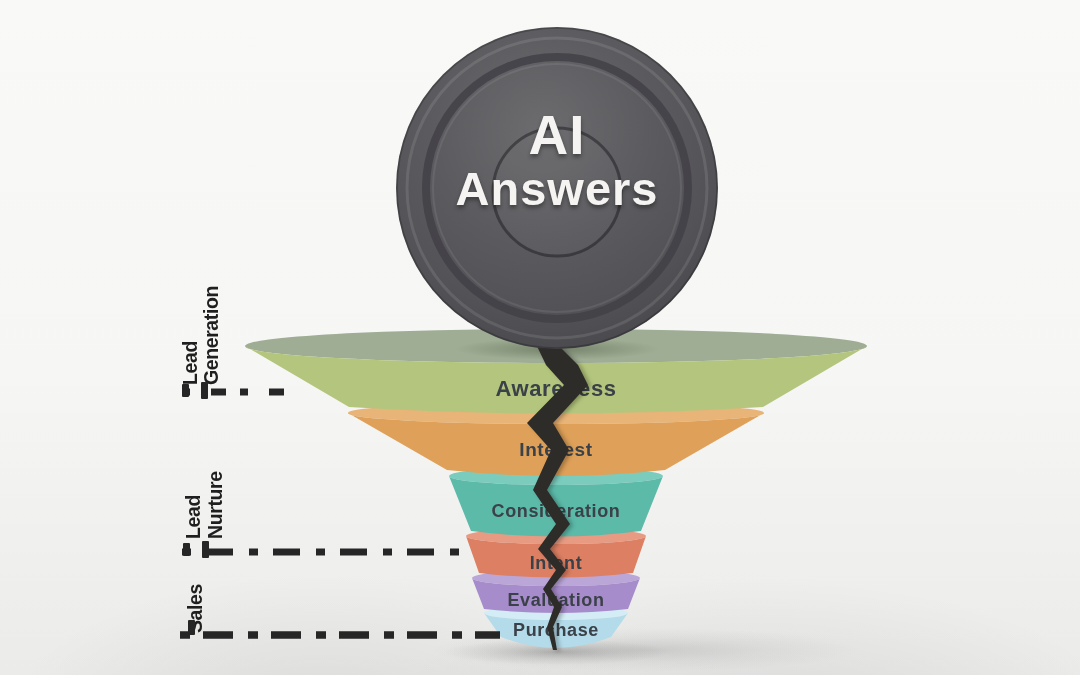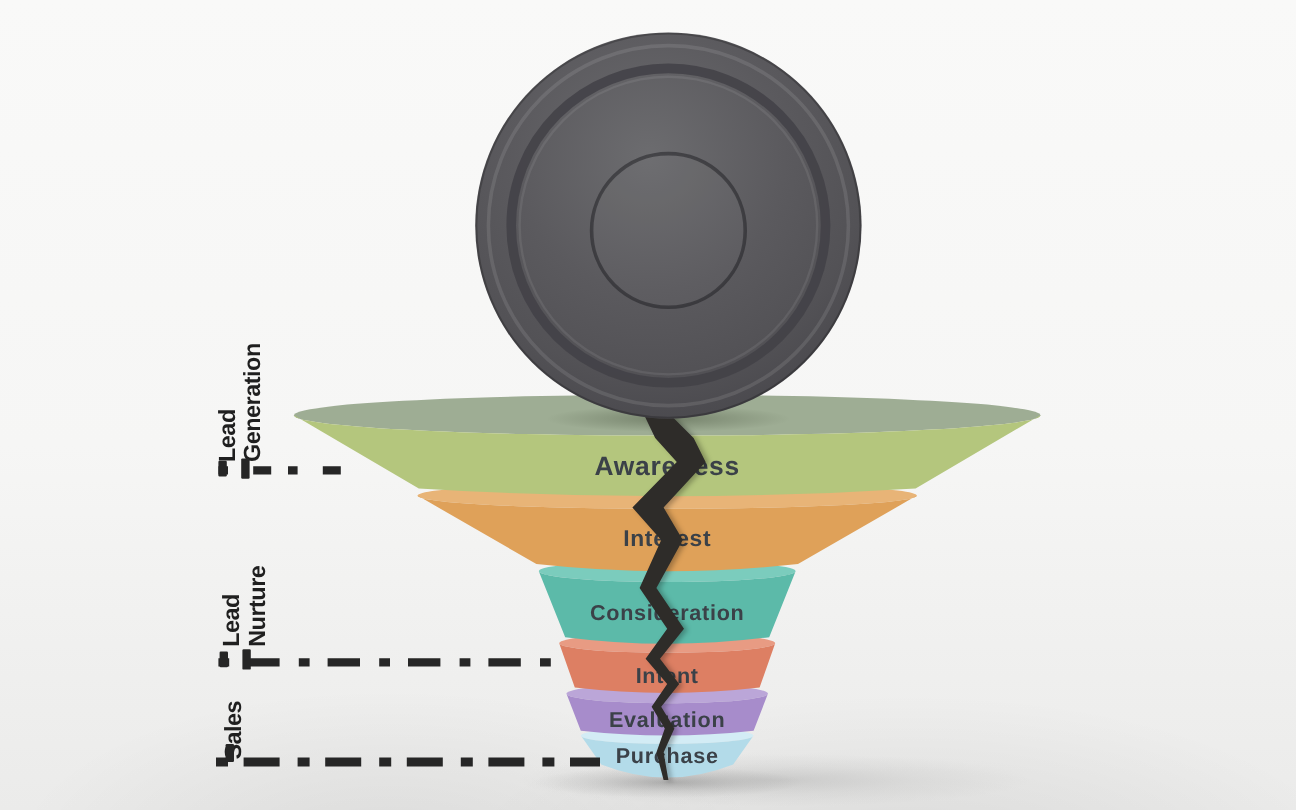--- a/index.html
+++ b/index.html
@@ -113,20 +113,24 @@
     <g>
       <circle cx="557" cy="188" r="161" fill="url(#coinGrad)"></circle>
       <circle cx="557" cy="188" r="160" fill="none" stroke="rgba(0,0,0,0.22)" stroke-width="1.6"></circle>
       <circle cx="557" cy="188" r="150" fill="none" stroke="rgba(255,255,255,0.10)" stroke-width="3"></circle>
       <circle cx="557" cy="188" r="131" fill="none" stroke="#424146" stroke-width="8" opacity="0.85"></circle>
       <circle cx="557" cy="188" r="124" fill="none" stroke="rgba(255,255,255,0.08)" stroke-width="2"></circle>
       <circle cx="557" cy="192" r="64" fill="rgba(255,255,255,0.02)" stroke="rgba(28,28,31,0.5)" stroke-width="3"></circle>
     </g>
   </svg>
 
+  <div class="coin-text">
+    <div class="l1">AI</div>
+    <div class="l2">Answers</div>
+  </div>
 
   <div class="phase-label p1">
     <span>Lead</span>
     <span>Generation</span>
   </div>
   <div class="phase-label p2">
     <span>Lead</span>
     <span>Nurture</span>
   </div>
   <div class="phase-label p3">

